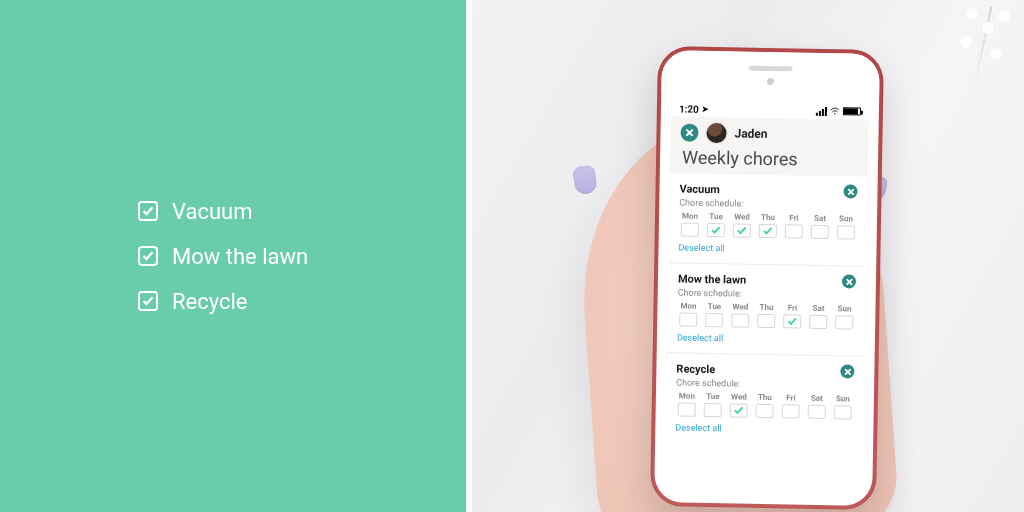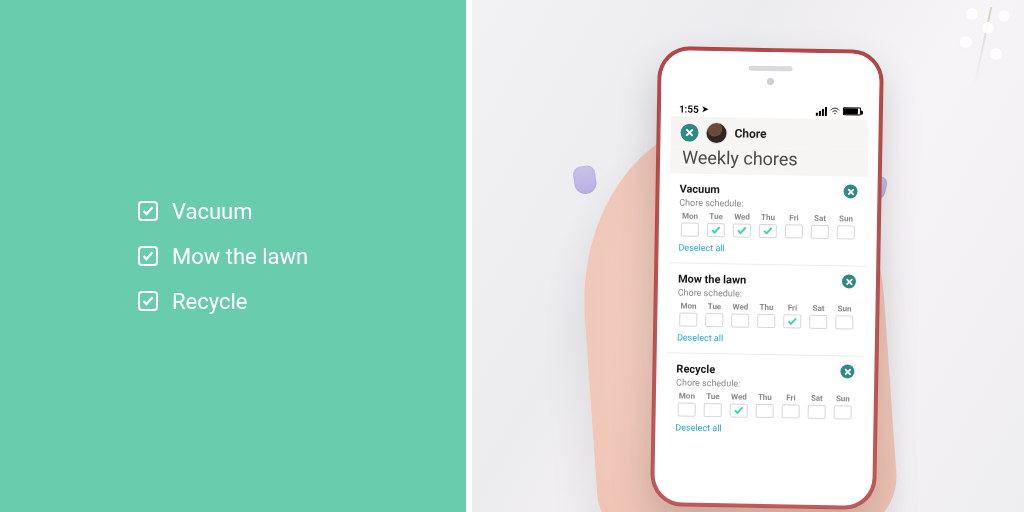--- a/index.html
+++ b/index.html
@@ -171,21 +171,21 @@
       <div class="bezel">
         <div class="forehead">
           <div class="speaker"></div>
           <div class="cam"></div>
         </div>
 
         <div class="screen">
 
           <div class="status">
             <span class="time">
-              <span>1:55</span>
+              <span>1:20</span>
               <span class="loc">➤</span>
             </span>
             <span class="right-icons">
               <span class="sig">
                   <i></i>
                   <i></i>
                   <i></i>
                   <i></i>
                 </span>
               <svg class="wifi" viewBox="0 0 24 16">
@@ -199,21 +199,21 @@
             </span>
           </div>
 
           <div class="hdr">
             <span class="closebtn">
               <svg viewBox="0 0 10 10">
                   <path d="M1 1 L9 9 M9 1 L1 9" fill="none"></path>
                 </svg>
             </span>
             <span class="avatar"></span>
-            <span class="uname">Chore</span>
+            <span class="uname">Jaden</span>
           </div>
           <div class="title">Weekly chores</div>
 
           <div class="cards" id="cards">
               <div class="card">
                 <div class="row1">
                   <span class="name">Vacuum</span>
                   <span class="rm">
                     <svg viewBox="0 0 10 10">
                       <path d="M1 1 L9 9 M9 1 L1 9" fill="none"></path>

